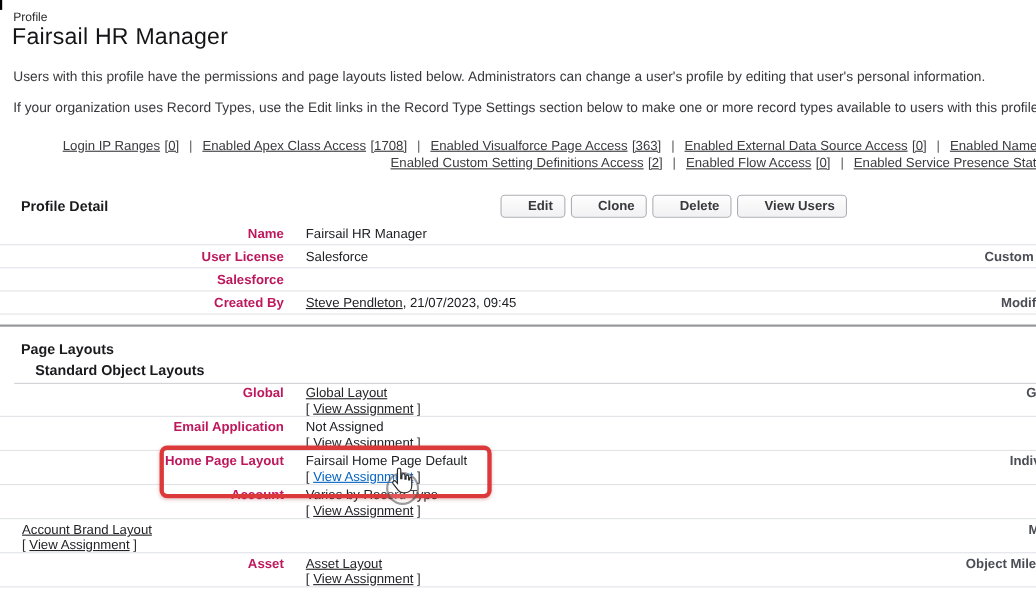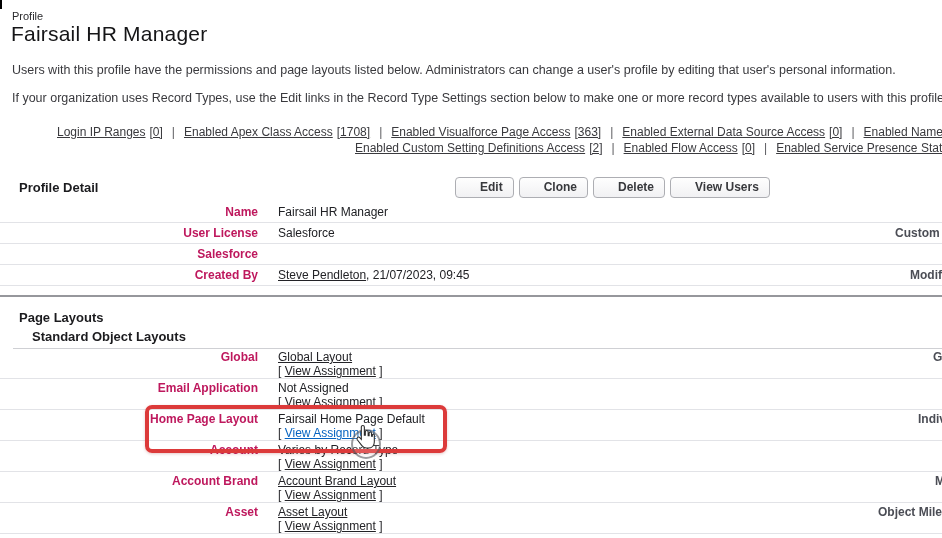--- a/index.html
+++ b/index.html
@@ -128,21 +128,20 @@
     </div>
   </div>
   <div class="row lrow">
     <div class="lblcol">Account</div>
     <div class="valcol">
       <div><span>Varies by Record Type</span></div>
       <div><span class="br">[</span> <span class="lnk">View Assignment</span> <span class="br">]</span></div>
     </div>
   </div>
   <div class="row lrow">
-    <div class="lblcol">Account Brand</div>
     <div class="valcol">
       <div><span class="lnk">Account Brand Layout</span></div>
       <div><span class="br">[</span> <span class="lnk">View Assignment</span> <span class="br">]</span></div>
     </div>
   </div>
   <div class="row lrow">
     <div class="lblcol">Asset</div>
     <div class="valcol">
       <div><span class="lnk">Asset Layout</span></div>
       <div><span class="br">[</span> <span class="lnk">View Assignment</span> <span class="br">]</span></div>

